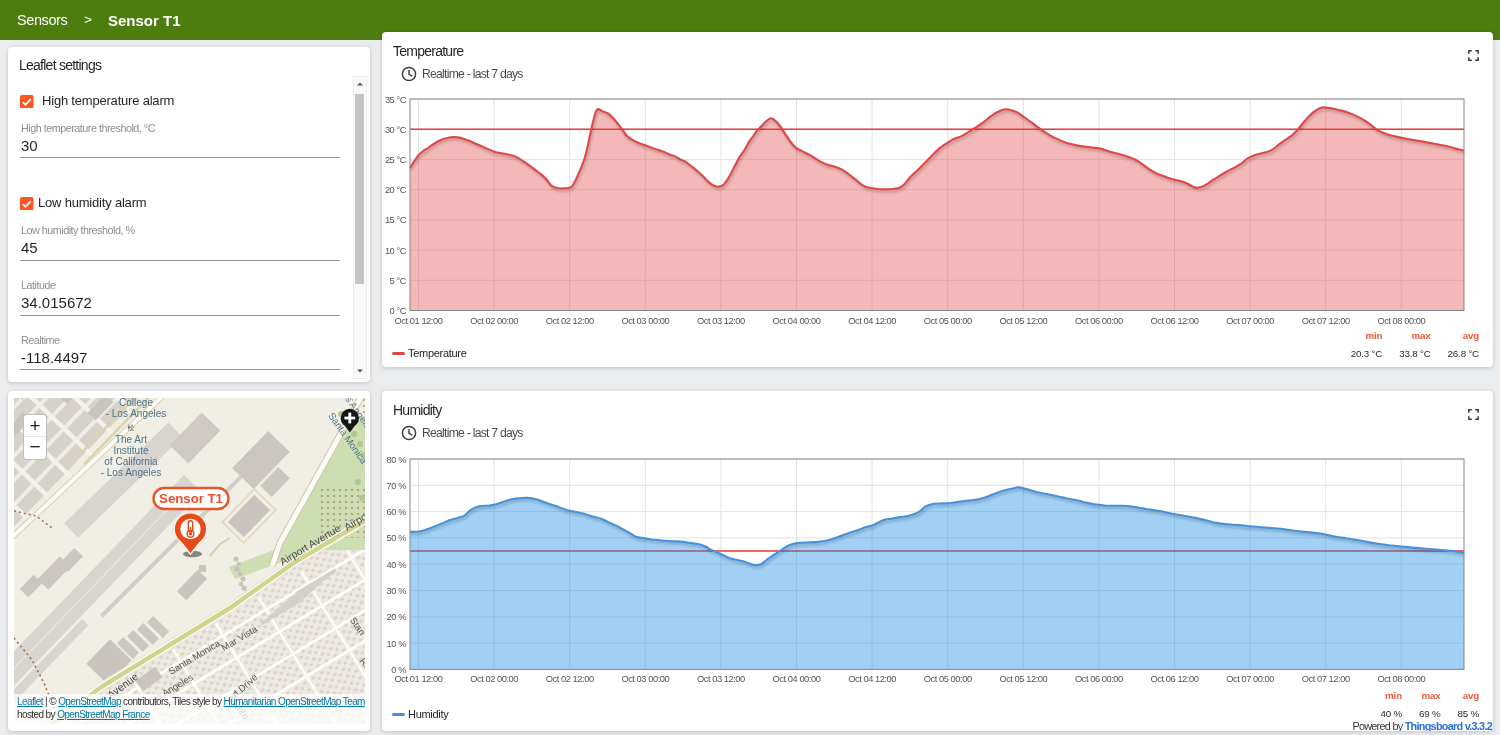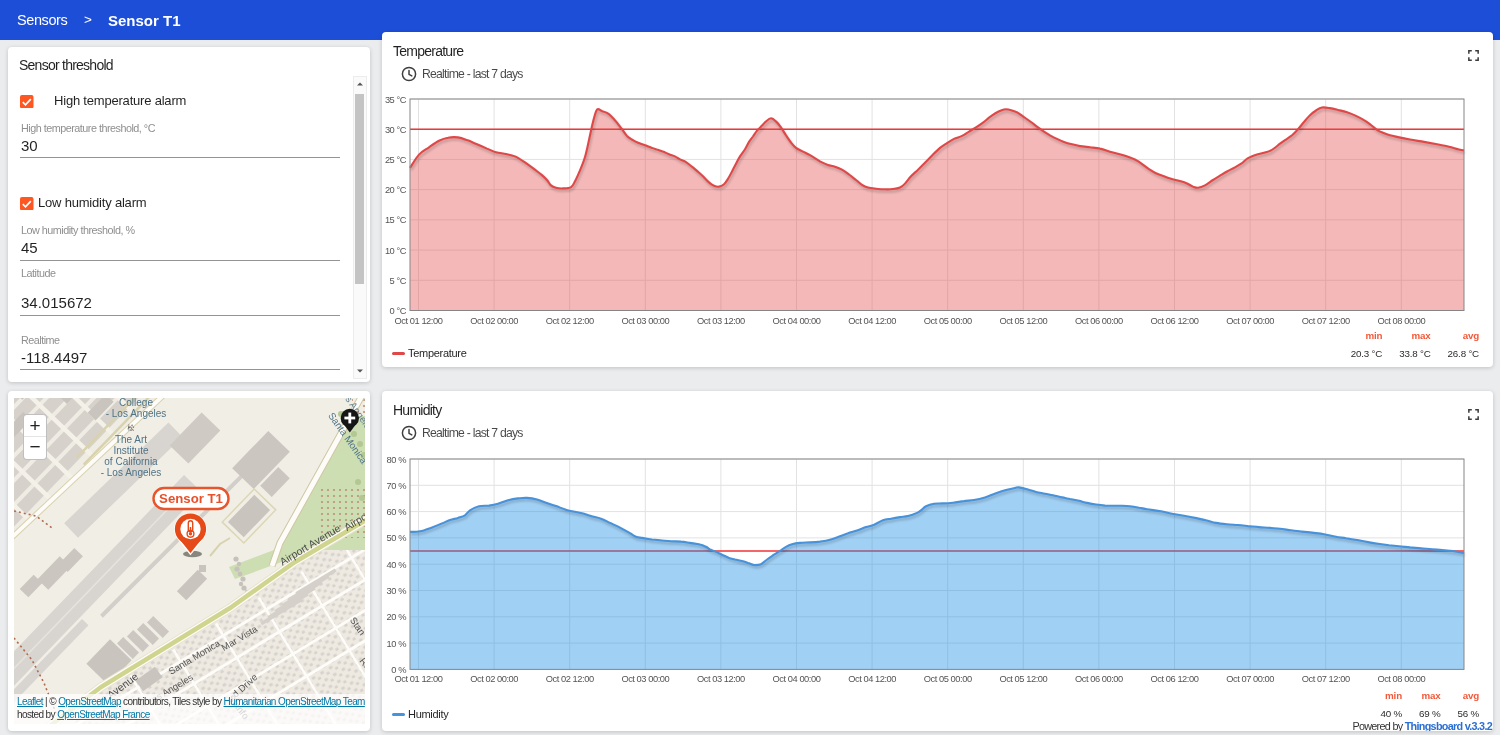--- a/index.html
+++ b/index.html
@@ -1,36 +1,36 @@
 <!DOCTYPE html>
 <html><head><meta charset="utf-8"><style>html,body{margin:0;padding:0;width:1500px;height:735px;overflow:hidden;font-family:"Liberation Sans",sans-serif;background:#eaecee;}svg text{font-family:"Liberation Sans",sans-serif;}.card{position:absolute;background:#fff;border-radius:4px;box-shadow:0 1px 4px rgba(0,0,0,0.18);}</style></head><body>
-<div style="position:absolute;left:0;top:0;width:1500px;height:40px;background:#1d4ed8">
+<div style="position:absolute;left:0;top:0;width:1500px;height:40px;background:#4d7c0f">
     <span style="position:absolute;left:17px;top:12px;font-size:14.5px;letter-spacing:-0.4px;color:#fff">Sensors</span>
     <span style="position:absolute;left:84px;top:12px;font-size:13.5px;color:#fff">&gt;</span>
     <span style="position:absolute;left:108px;top:12px;font-size:15px;font-weight:bold;color:#fff">Sensor T1</span>
   </div>
 <div class="card" style="left:8px;top:47px;width:362px;height:335px">
-    <div style="position:absolute;left:11px;top:10px;font-size:14px;letter-spacing:-0.75px;color:rgba(0,0,0,0.87)">Sensor threshold</div>
+    <div style="position:absolute;left:11px;top:10px;font-size:14px;letter-spacing:-0.75px;color:rgba(0,0,0,0.87)">Leaflet settings</div>
     <svg style="position:absolute;left:12px;top:47.5px" width="13.5" height="13.5" viewBox="0 0 14 14">
       <rect x="0" y="0" width="14" height="14" rx="2" fill="#ff5722"></rect>
       <path d="M2.9 7.4l2.8 2.8 5.5-5.9" fill="none" stroke="#fff" stroke-width="1.7"></path>
     </svg>
-    <div style="position:absolute;left:46px;top:46px;font-size:13px;letter-spacing:-0.2px;color:rgba(0,0,0,0.87)">High temperature alarm</div>
+    <div style="position:absolute;left:34px;top:46px;font-size:13px;letter-spacing:-0.2px;color:rgba(0,0,0,0.87)">High temperature alarm</div>
     <div style="position:absolute;left:13px;top:75px;font-size:10.8px;letter-spacing:-0.5px;color:#8f8f8f">High temperature threshold, °C</div>
     <div style="position:absolute;left:13px;top:90px;font-size:15px;color:rgba(0,0,0,0.87)">30</div>
     <div style="position:absolute;left:12px;top:110px;width:320px;height:1px;background:#949494"></div>
     <svg style="position:absolute;left:12px;top:149.5px" width="13.5" height="13.5" viewBox="0 0 14 14">
       <rect x="0" y="0" width="14" height="14" rx="2" fill="#ff5722"></rect>
       <path d="M2.9 7.4l2.8 2.8 5.5-5.9" fill="none" stroke="#fff" stroke-width="1.7"></path>
     </svg>
     <div style="position:absolute;left:30px;top:148px;font-size:13px;letter-spacing:-0.2px;color:rgba(0,0,0,0.87)">Low humidity alarm</div>
     <div style="position:absolute;left:13px;top:177px;font-size:10.8px;letter-spacing:-0.5px;color:#8f8f8f">Low humidity threshold, %</div>
     <div style="position:absolute;left:13px;top:192px;font-size:15px;color:rgba(0,0,0,0.87)">45</div>
     <div style="position:absolute;left:12px;top:213px;width:320px;height:1px;background:#949494"></div>
-    <div style="position:absolute;left:13px;top:220px;font-size:10.8px;letter-spacing:-0.5px;color:#8f8f8f">Latitude</div>
+    <div style="position:absolute;left:13px;top:232px;font-size:10.8px;letter-spacing:-0.5px;color:#8f8f8f">Latitude</div>
     <div style="position:absolute;left:13px;top:247px;font-size:15px;color:rgba(0,0,0,0.87)">34.015672</div>
     <div style="position:absolute;left:12px;top:268px;width:320px;height:1px;background:#949494"></div>
     <div style="position:absolute;left:13px;top:287px;font-size:10.8px;letter-spacing:-0.5px;color:#8f8f8f">Realtime</div>
     <div style="position:absolute;left:13px;top:302px;font-size:15px;color:rgba(0,0,0,0.87)">-118.4497</div>
     <div style="position:absolute;left:12px;top:322px;width:320px;height:1px;background:#949494"></div>
     <div style="position:absolute;left:345px;top:29px;width:12px;height:301px;background:#fafafa;border:1px solid #ececec">
       <svg style="position:absolute;left:0;top:1px" width="12" height="12">
         <path d="M3 7.5L6 4.5 9 7.5Z" fill="#555"></path>
       </svg>
       <div style="position:absolute;left:1px;top:17px;width:9px;height:190px;background:#c4c4c4"></div>
@@ -196,21 +196,21 @@
       <table style="border-collapse:collapse;margin-left:auto;font-size:9.8px;letter-spacing:-0.2px">
         <tbody>
           <tr>
             <td style="padding-left:16px;text-align:right;color:#f2593a;font-weight:bold">min</td>
             <td style="padding-left:16px;text-align:right;color:#f2593a;font-weight:bold">max</td>
             <td style="padding-left:16px;text-align:right;color:#f2593a;font-weight:bold">avg</td>
           </tr>
           <tr>
             <td style="padding-left:16px;text-align:right;color:#2b2b2b">40 %</td>
             <td style="padding-left:16px;text-align:right;color:#2b2b2b">69 %</td>
-            <td style="padding-left:16px;text-align:right;color:#2b2b2b">56 %</td>
+            <td style="padding-left:16px;text-align:right;color:#2b2b2b">85 %</td>
           </tr>
         </tbody>
       </table>
     </div>
     <div style="position:absolute;right:1px;top:329px;font-size:10.8px;letter-spacing:-0.7px;color:#333;white-space:nowrap">Powered by <span style="color:#2a6fd4;font-weight:bold">Thingsboard v.3.3.2</span></div>
   </div>
 <div class="card" style="left:8px;top:391px;width:362px;height:340px"></div>
 <div style="position:absolute;left:14px;top:398px;width:351px;height:326px;overflow:hidden"><svg width="351" height="326" viewBox="0 0 351 326" font-family="Liberation Sans, sans-serif">
       <defs>
         <pattern id="hs" width="10" height="8" patternUnits="userSpaceOnUse" patternTransform="rotate(-31)">

